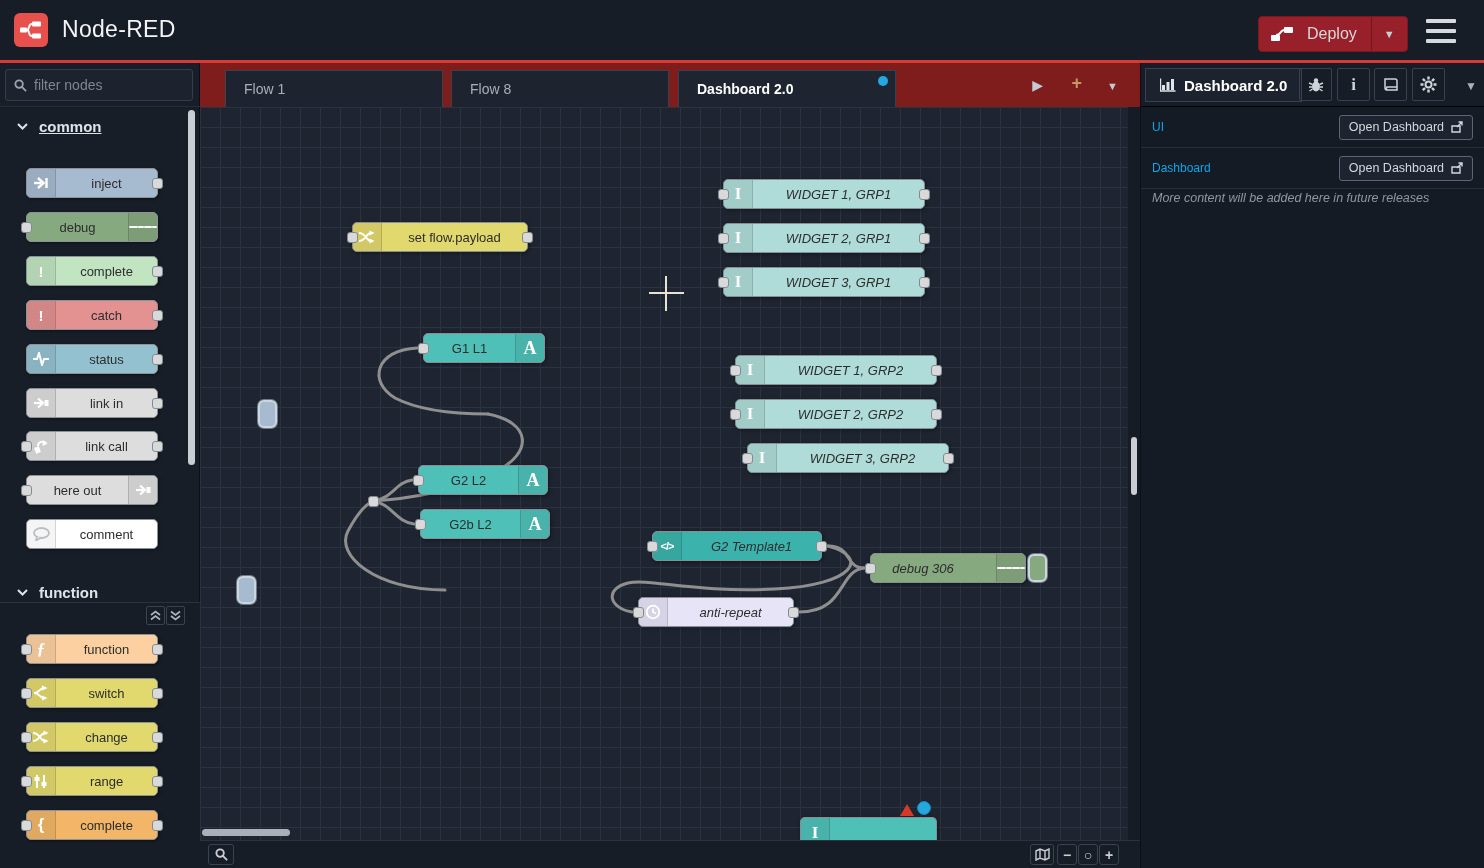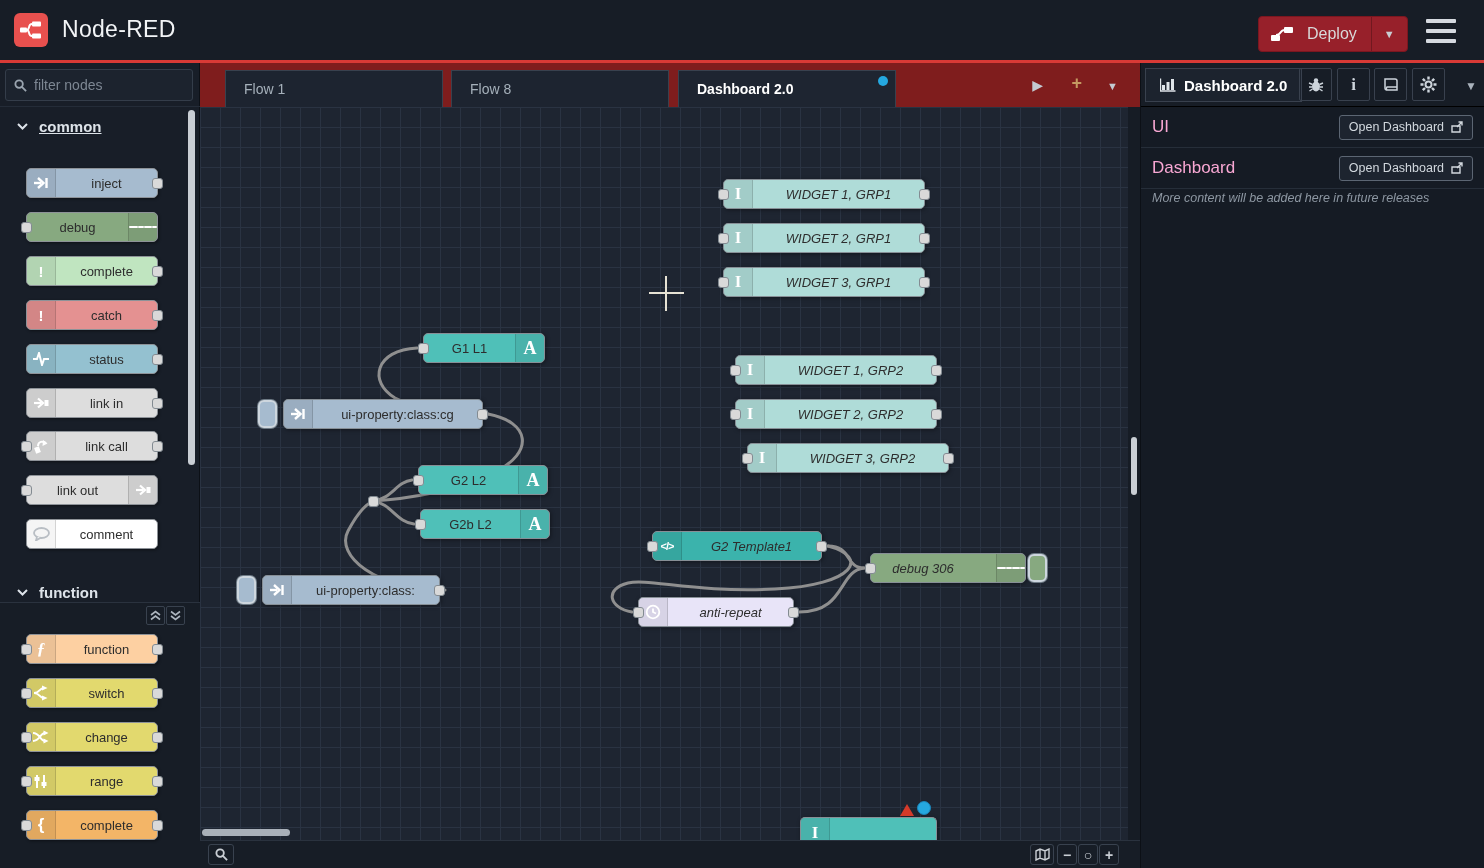--- a/index.html
+++ b/index.html
@@ -75,21 +75,21 @@
   #cstatus { position:absolute; left:200px; top:840px; width:940px; height:28px; background:#171d26; border-top:1px solid #2a323e; }
   .csbtn { position:absolute; top:3px; height:21px; border:1px solid #39424f; border-radius:3px; color:#c9ced4; display:flex; align-items:center; justify-content:center; font-size:14px; }
 
   
   #sidebar { position:absolute; left:1140px; top:63px; width:344px; height:805px; background:#151b24; border-left:1px solid #0c1016; }
   #sbheader { position:absolute; left:0; top:0; width:344px; height:44px; background:#171d26; border-bottom:1px solid #000; }
   #sbtab { position:absolute; left:4px; top:5px; height:34px; padding:0 14px; background:#1c232e; border:1px solid #39414e; display:flex; align-items:center; gap:8px; color:#fff; font-weight:bold; font-size:15px; }
   .sbtool { position:absolute; top:5px; width:33px; height:33px; border:1px solid #39414e; border-radius:2px; display:flex; align-items:center; justify-content:center; color:#cdd4db; }
   #sbcaret { position:absolute; right:8px; top:16px; color:#a9b2bb; font-size:12px; }
   .sbrow { position:absolute; left:0; width:344px; height:41px; border-bottom:1px solid #262e39; display:flex; align-items:center; }
-  .sbrow .rlabel { color:#f9a8d4; font-size:17px; padding-left:11px; }
+  .sbrow .rlabel { color:#0ea5e9; font-size:12px; padding-left:11px; }
   .sbbtn { position:absolute; right:12px; height:25px; padding:0 9px; background:#1d242f; border:1px solid #5c6673; border-radius:3px; color:#d2d8de; font-size:12.5px; display:flex; align-items:center; gap:7px; }
   #sbnote { position:absolute; left:11px; top:128px; color:#8d97a2; font-size:12.5px; font-style:italic; }
 </style>
 </head>
 <body>
 
 <div id="app">
 
   <div id="header">
     <div id="logo">
@@ -195,21 +195,21 @@
             <rect x="1" y="8" width="5" height="6" fill="#fff" transform="rotate(-20 3.5 11)"></rect>
             <path d="M4 7 C 4 2 9 2 12 4" stroke="#fff" stroke-width="2" fill="none"></path>
             <path d="M9 1 L13.5 4.5 L8.5 7" fill="#fff"></path>
           </svg>
         </span>
       <span class="nlabel">link call</span>
       <span class="port in"></span>
       <span class="port out"></span>
     </div>
     <div class="pitem" style="top:412px;background:#dddddd;">
-      <span class="nlabel">link out</span>
+      <span class="nlabel">here out</span>
       <span class="nicon right">
           <svg width="15" height="14" viewBox="0 0 15 14">
             <path d="M0 7 H7" stroke="#fff" stroke-width="2.2"></path>
             <path d="M4 2.5 L9 7 L4 11.5" fill="none" stroke="#fff" stroke-width="2.2"></path>
             <rect x="10.5" y="4" width="4" height="6" fill="#fff"></rect>
           </svg>
         </span>
       <span class="port in"></span>
     </div>
     <div class="pitem" style="top:456px;background:#ffffff;">
@@ -317,20 +317,32 @@
         <path d="M 288 307 C 330 315 335 345 295 365 C 255 385 205 392 173 394"></path>
         <path d="M 173 394 C 192 392 196 375 212 373"></path>
         <path d="M 173 394 C 192 397 196 415 214 417"></path>
         <path d="M 245 483 C 175 483 135 448 148 424 C 156 409 164 398 173 394"></path>
         <path d="M 628 439 C 652 439 645 461 664 461"></path>
         <path d="M 628 439 C 670 450 655 478 575 482 C 495 486 448 471 428 476 C 404 482 409 501 432 505"></path>
         <path d="M 599 505 C 646 505 638 464 664 461"></path>
       </g>
     </svg>
 
+    <div class="node" style="left:152px;top:115px;width:176px;background:#e2d96e;">
+      <span class="nicon left">
+          <svg width="16" height="14" viewBox="0 0 16 14">
+            <path d="M0 3 C 7 3 7 11 12 11 M0 11 C 7 11 7 3 12 3" stroke="#fff" stroke-width="2" fill="none"></path>
+            <path d="M10.5 0.5 L15.5 3 L10.5 5.5" fill="#fff"></path>
+            <path d="M10.5 8.5 L15.5 11 L10.5 13.5" fill="#fff"></path>
+          </svg>
+        </span>
+      <span class="nlabel">set flow.payload</span>
+      <span class="port in"></span>
+      <span class="port out"></span>
+    </div>
 
     <div class="node dirty" style="left:523px;top:72px;width:202px;background:#afdcd8;">
       <span class="nicon left glyphI">I</span>
       <span class="nlabel">WIDGET 1, GRP1</span>
       <span class="port in"></span>
       <span class="port out"></span>
     </div>
     <div class="node dirty" style="left:523px;top:116px;width:202px;background:#afdcd8;">
       <span class="nicon left glyphI">I</span>
       <span class="nlabel">WIDGET 2, GRP1</span>
@@ -344,31 +356,20 @@
       <span class="port out"></span>
     </div>
 
     <div class="node" style="left:223px;top:226px;width:122px;background:#4fc0b8;">
       <span class="nlabel">G1 L1</span>
       <span class="nicon right glyphA">A</span>
       <span class="port in"></span>
     </div>
 
     <div class="injbtn" style="left:58px;top:293px;background:#a6bbcf;"></div>
-    <div class="node" style="left:83px;top:292px;width:200px;background:#a6bbcf;">
-      <span class="nicon left">
-          <svg width="16" height="14" viewBox="0 0 16 14">
-            <path d="M1 7 H8" stroke="#fff" stroke-width="2.4"></path>
-            <path d="M5 2 L10.5 7 L5 12" fill="none" stroke="#fff" stroke-width="2.4"></path>
-            <path d="M13.5 2 V12" stroke="#fff" stroke-width="2.4"></path>
-          </svg>
-        </span>
-      <span class="nlabel">ui-property:class:cg</span>
-      <span class="port out"></span>
-    </div>
 
     <div class="node dirty" style="left:535px;top:248px;width:202px;background:#afdcd8;">
       <span class="nicon left glyphI">I</span>
       <span class="nlabel">WIDGET 1, GRP2</span>
       <span class="port in"></span>
       <span class="port out"></span>
     </div>
     <div class="node dirty" style="left:535px;top:292px;width:202px;background:#afdcd8;">
       <span class="nicon left glyphI">I</span>
       <span class="nlabel">WIDGET 2, GRP2</span>
@@ -389,31 +390,20 @@
     </div>
     <div class="node" style="left:220px;top:402px;width:130px;background:#4fc0b8;">
       <span class="nlabel">G2b L2</span>
       <span class="nicon right glyphA">A</span>
       <span class="port in"></span>
     </div>
 
     <div class="junction" style="left:168px;top:389px;"></div>
 
     <div class="injbtn" style="left:37px;top:469px;background:#a6bbcf;"></div>
-    <div class="node" style="left:62px;top:468px;width:178px;background:#a6bbcf;">
-      <span class="nicon left">
-          <svg width="16" height="14" viewBox="0 0 16 14">
-            <path d="M1 7 H8" stroke="#fff" stroke-width="2.4"></path>
-            <path d="M5 2 L10.5 7 L5 12" fill="none" stroke="#fff" stroke-width="2.4"></path>
-            <path d="M13.5 2 V12" stroke="#fff" stroke-width="2.4"></path>
-          </svg>
-        </span>
-      <span class="nlabel">ui-property:class:</span>
-      <span class="port out"></span>
-    </div>
 
     <div class="node dirty" style="left:452px;top:424px;width:170px;background:#3bb3ac;">
       <span class="nicon left glyphC">&lt;/&gt;</span>
       <span class="nlabel">G2 Template1</span>
       <span class="port in"></span>
       <span class="port out"></span>
     </div>
 
     <div class="node dirty" style="left:670px;top:446px;width:156px;background:#87a980;gap:21px;">
       <span class="nlabel">debug 306</span>

